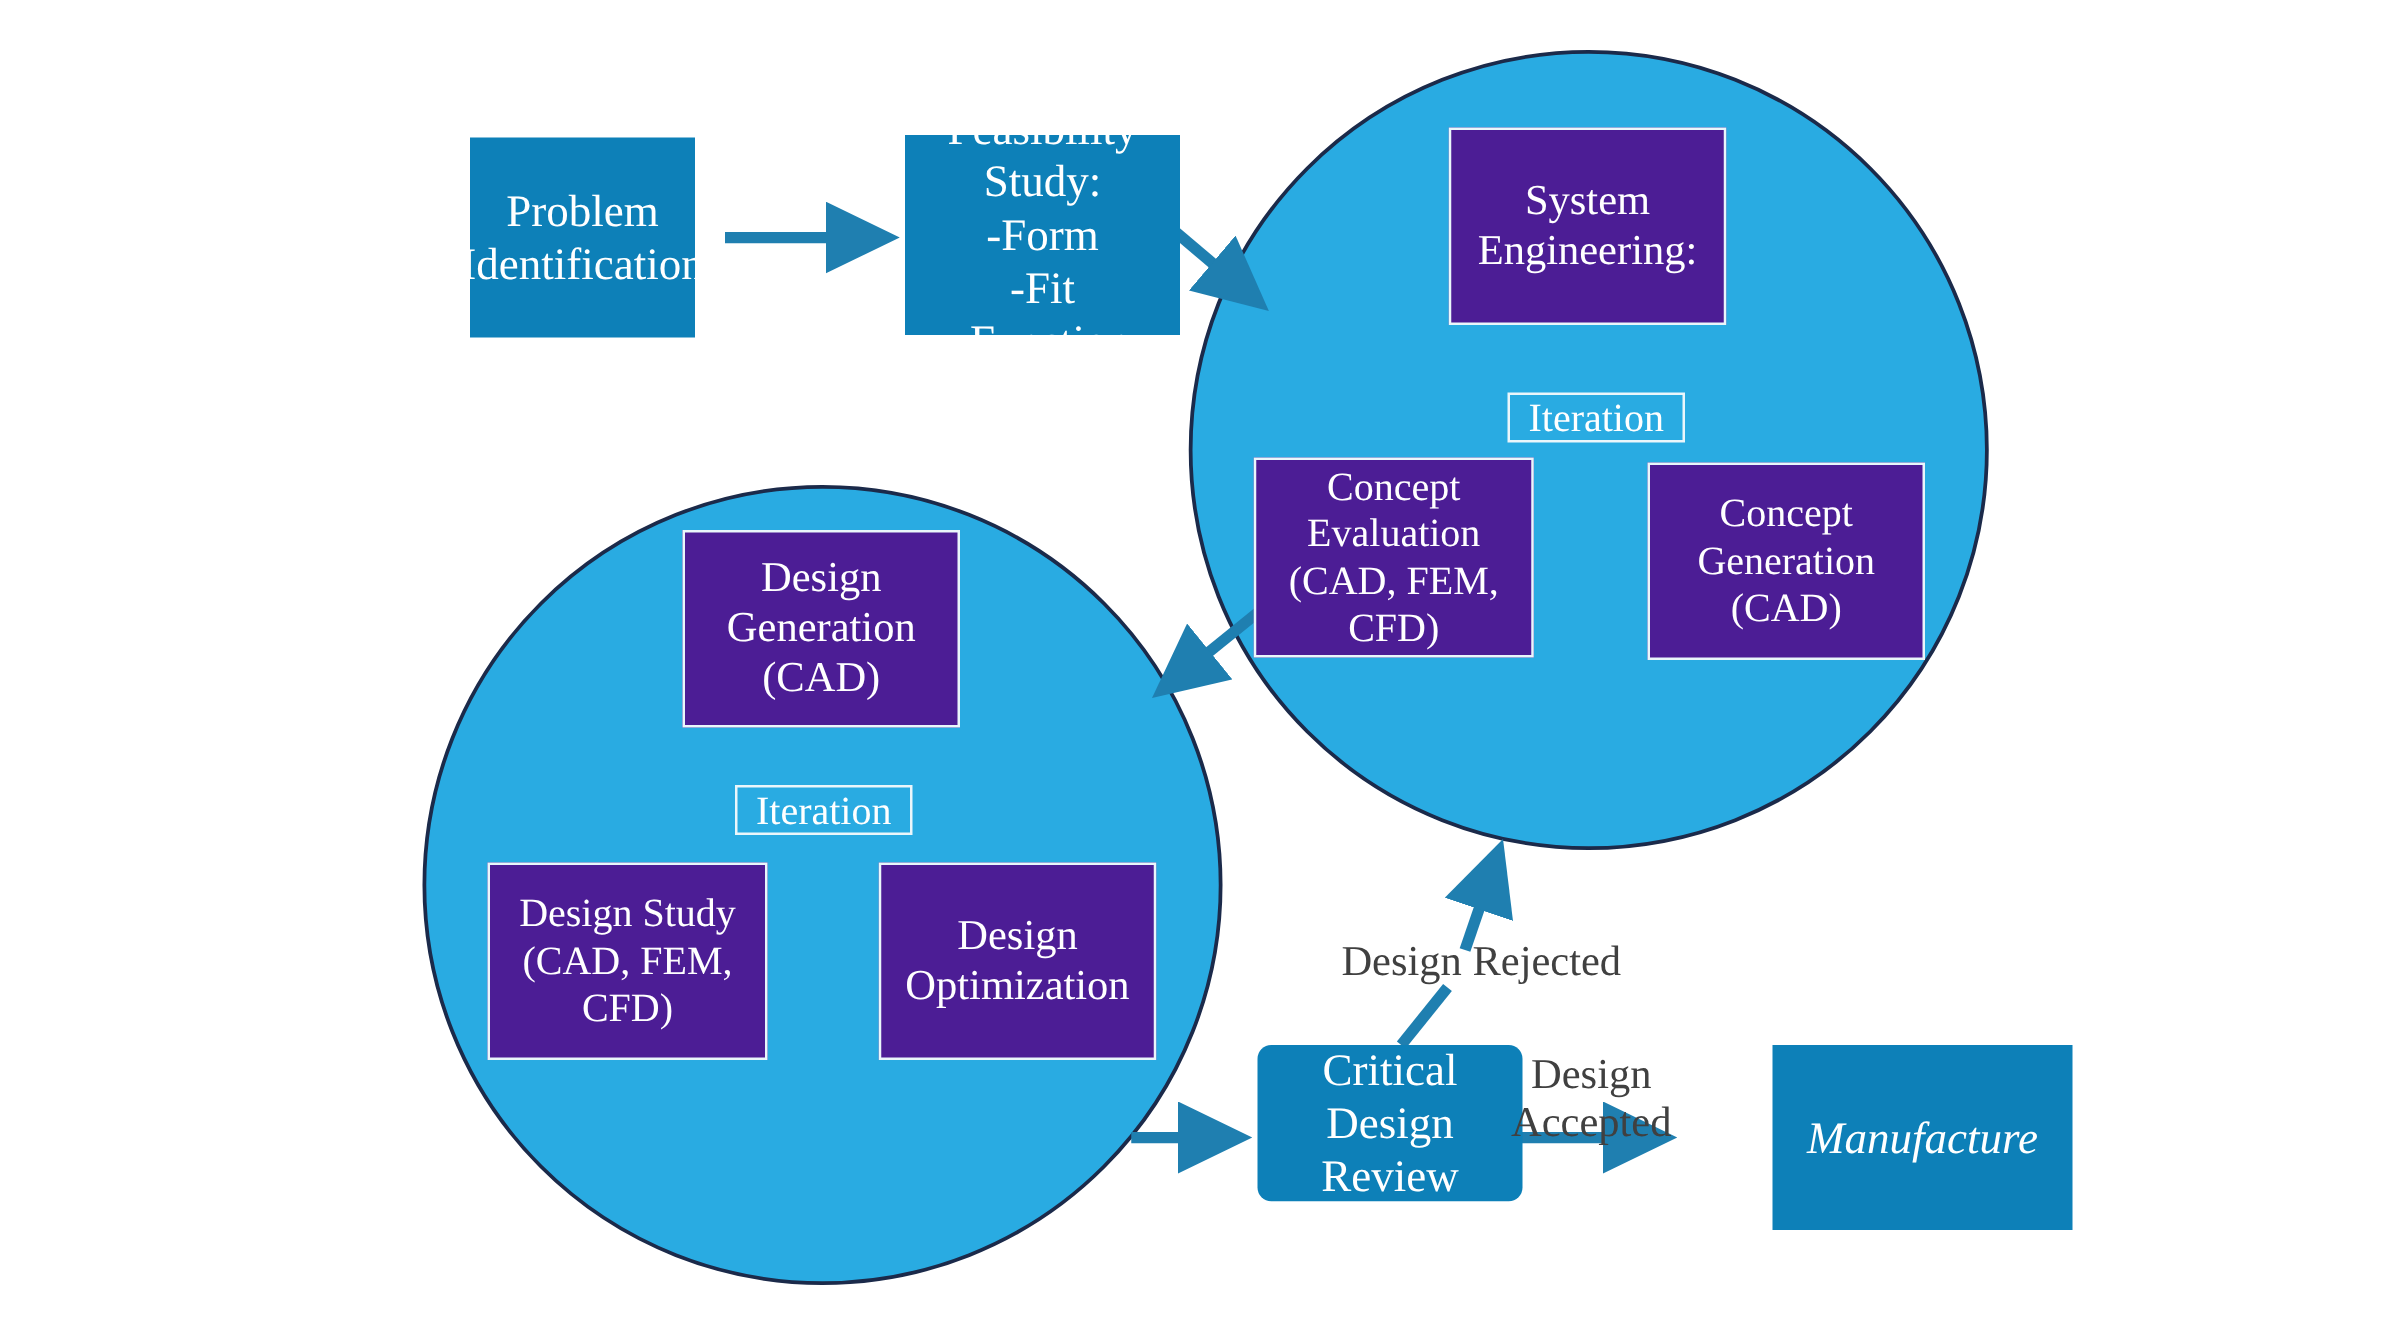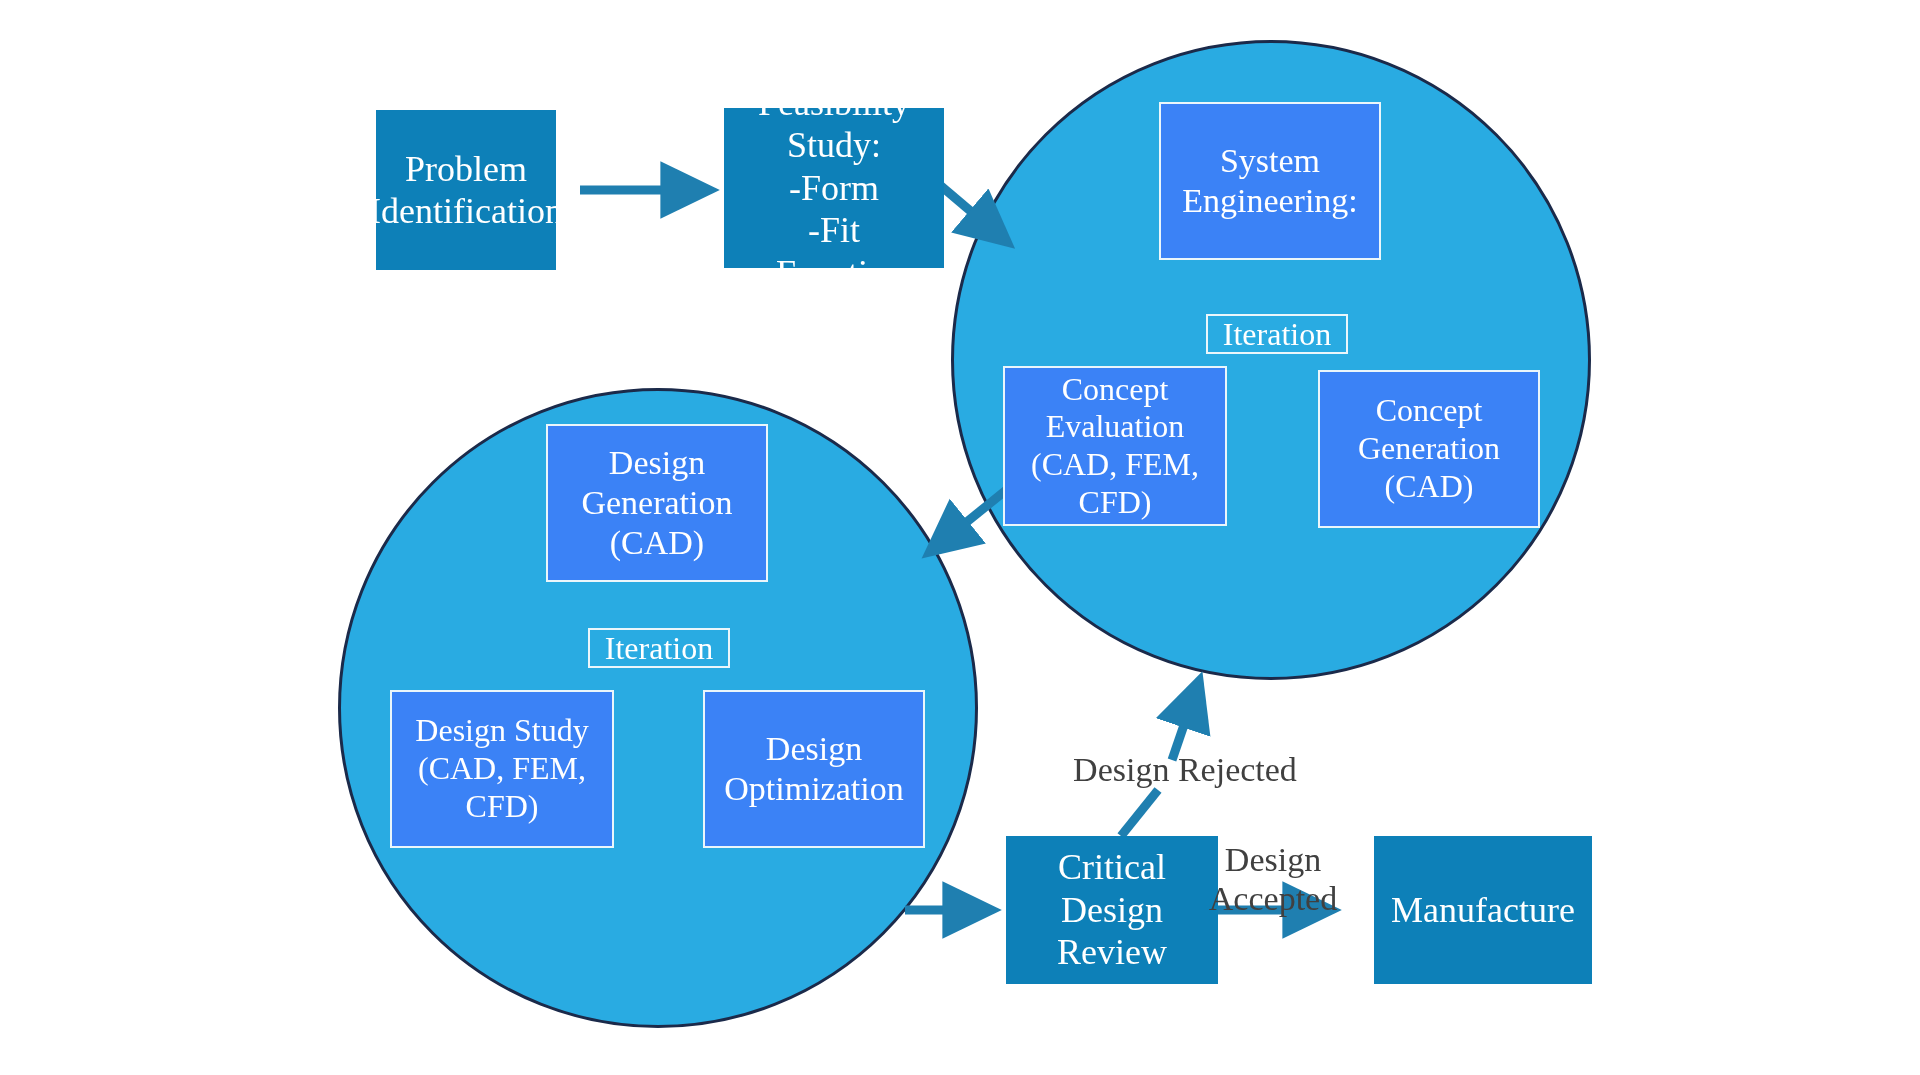--- a/index.html
+++ b/index.html
@@ -36,21 +36,21 @@
     align-items: center;
     justify-content: center;
     text-align: center;
     box-sizing: border-box;
     line-height: 1.18;
     white-space: pre-line;
   }
   .box.plain { border: none; }
   .box.framed {
     border: 2px solid #eaf6fb;
-    background: #3b82f6;
+    background: #4c1d95;
   }
   
   .iteration {
     position: absolute;
     border: 2px solid #eaf6fb;
     color: #ffffff;
     background: transparent;
     display: flex;
     align-items: center;
     justify-content: center;
@@ -111,24 +111,24 @@
   </svg>
 
   <div class="box plain f36" style="left:358px; top:110px; width:180px; height:160px;">Problem
 Identification</div>
 
   <div class="box plain f36" style="left:706px; top:108px; width:220px; height:160px;">Feasibility Study:
 -Form
 -Fit
 -Function</div>
 
-  <div class="box plain f36" style="left:988px; top:836px; width:212px; height:148px;">Critical Design
+  <div class="box plain f36" style="left:988px; top:836px; width:212px; height:125px;border-radius:11px;">Critical Design
 Review</div>
 
-  <div class="box plain f36" style="left:1356px; top:836px; width:218px; height:148px;">Manufacture</div>
+  <div class="box plain f36" style="left:1400px; top:836px; width:240px; height:148px;font-style:italic;">Manufacture</div>
 
   <div class="box framed f34" style="left:1159px; top:102px; width:222px; height:158px;">System
 Engineering:</div>
 
   <div class="iteration f32" style="left:1206px; top:314px; width:142px; height:40px;">Iteration</div>
 
   <div class="box framed f32" style="left:1003px; top:366px; width:224px; height:160px;">Concept
 Evaluation
 (CAD, FEM,
 CFD)</div>

